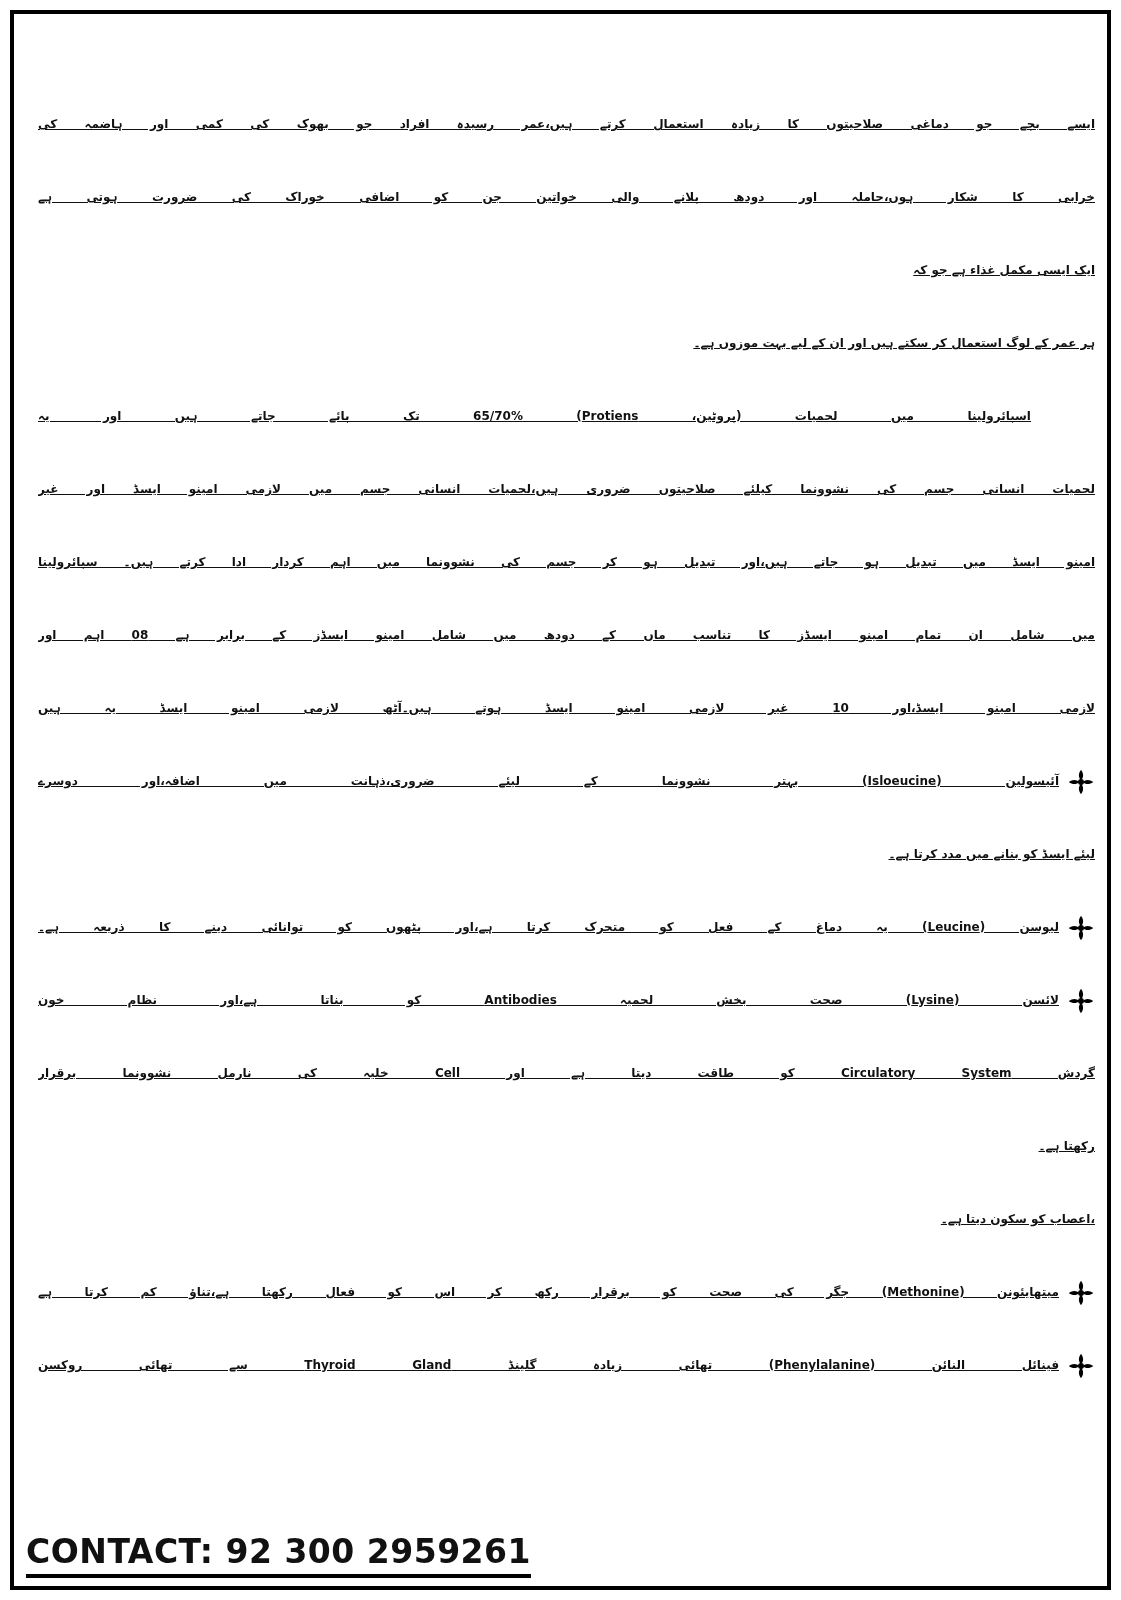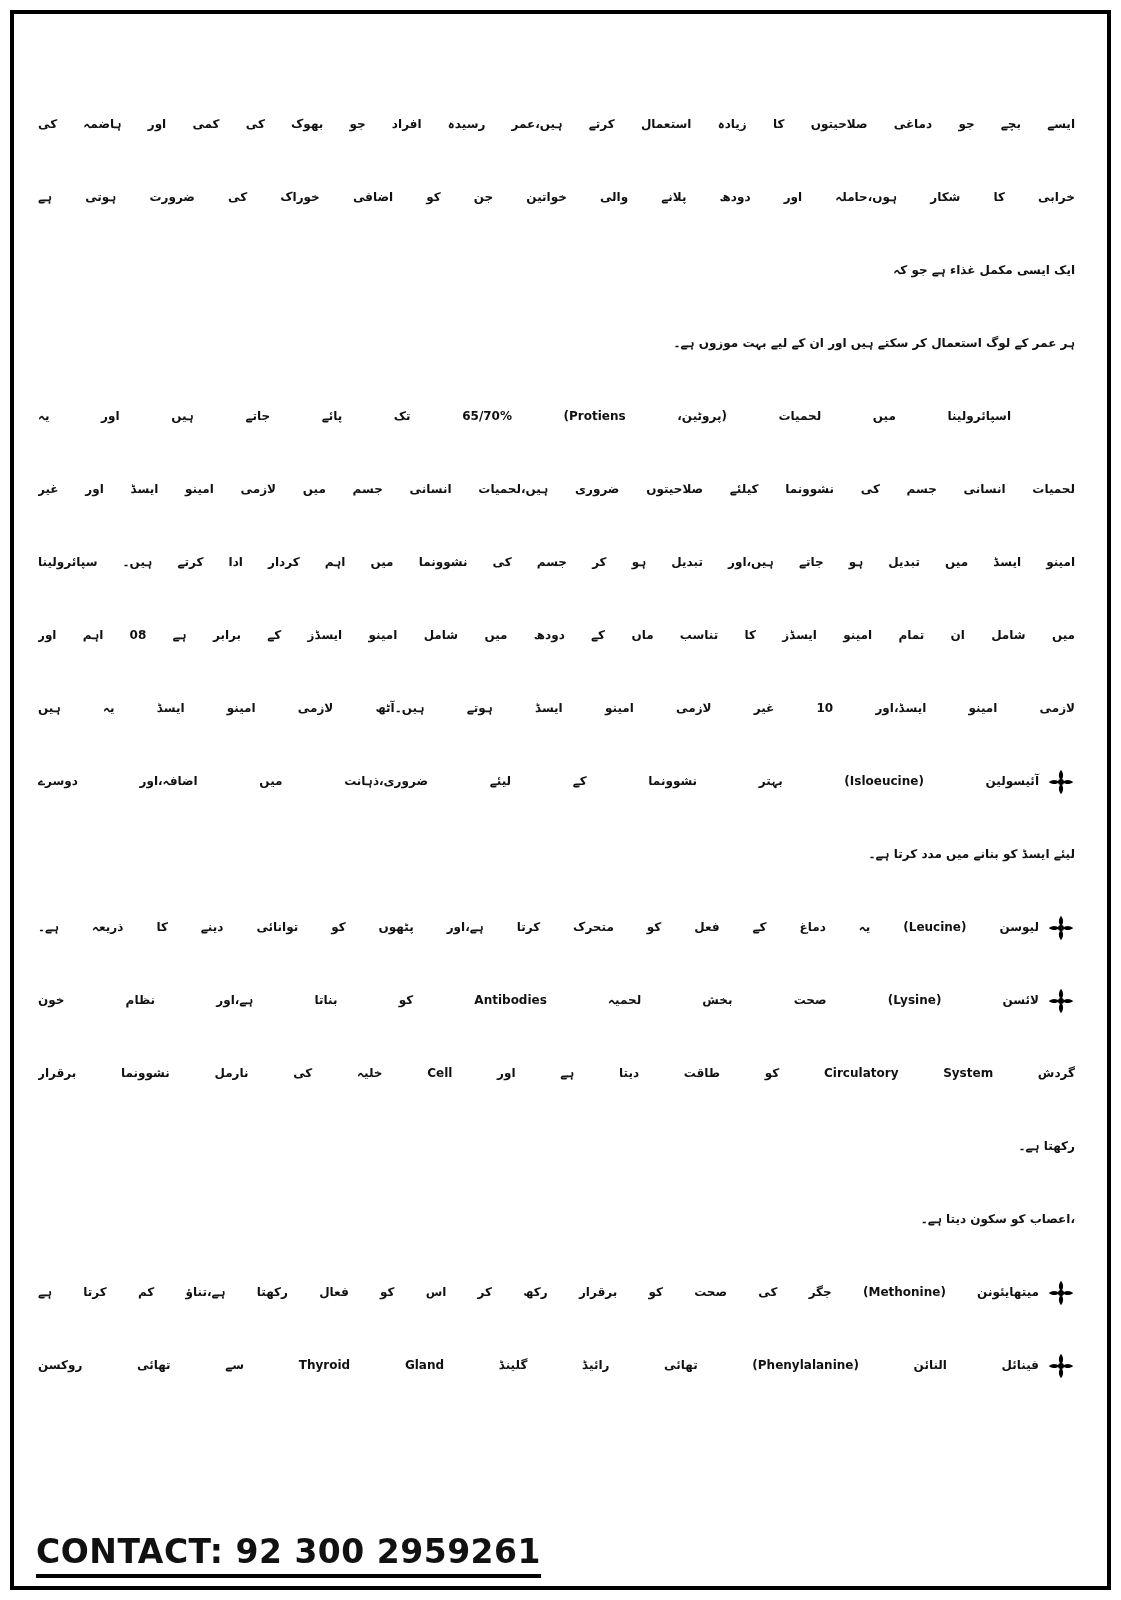--- a/index.html
+++ b/index.html
@@ -13,23 +13,24 @@
   }
   .page-border {
     position: absolute;
     inset: 10px;
     border: 4px solid #000000;
     pointer-events: none;
   }
   .doc {
     position: absolute;
     top: 14px; left: 14px; right: 14px; bottom: 14px;
-    padding: 74px 32px 0 24px;
+    padding: 74px 12px 0 24px;
     direction: rtl;
     overflow: hidden;
+    text-decoration: underline;
   }
   .line {
     height: 73px;
     line-height: 73px;
     font-size: 27px;
     font-weight: bold;
     text-align: right;
     overflow: hidden;
   }
   .line.full {
@@ -39,21 +40,21 @@
   .line.indent { padding-right: 64px; }
   .ornament {
     display: inline-block;
     vertical-align: middle;
     margin-left: 8px;
     width: 28px; height: 28px;
   }
   .ornament svg { width: 28px; height: 28px; display: block; }
   .footer {
     position: absolute;
-    left: 36px; right: 30px; bottom: 22px;
+    left: 26px; right: 30px; bottom: 22px;
     display: flex;
     justify-content: space-between;
     align-items: flex-end;
     direction: ltr;
   }
   .contact {
     font-size: 33px;
     font-weight: bold;
     letter-spacing: 0.5px;
     border-bottom: 4px solid #000;
@@ -126,20 +127,20 @@
         </svg></span><span>میتھایئونن (Methonine) جگر کی صحت کو برقرار رکھ کر اس کو فعال رکھتا ہے،تناؤ کم کرتا ہے</span>
   </div>
 
   <div class="line full" style="font-size: 12px;">
     <span class="ornament"><svg viewBox="0 0 32 32" fill="#000">
           <path d="M16 2c3.2 4.2 3.2 8.8 0 12-3.2-3.2-3.2-7.8 0-12z"></path>
           <path d="M16 30c-3.2-4.2-3.2-8.8 0-12 3.2 3.2 3.2 7.8 0 12z"></path>
           <path d="M2 16c4.2-3.2 8.8-3.2 12 0-3.2 3.2-7.8 3.2-12 0z"></path>
           <path d="M30 16c-4.2 3.2-8.8 3.2-12 0 3.2-3.2 7.8-3.2 12 0z"></path>
           <circle cx="16" cy="16" r="3.4"></circle>
-        </svg></span><span>فینائل النائن (Phenylalanine) تھائی رائیڈ گلینڈ Thyroid Gland سے تھائی روکسن</span>
+        </svg></span><span>فینائل النائن (Phenylalanine) تھائی زیادہ گلینڈ Thyroid Gland سے تھائی روکسن</span>
   </div>
 
 </div>
 
 <div class="footer">
   <span class="contact">CONTACT: 92 300 2959261</span>
 </div>
 
 </body></html>

